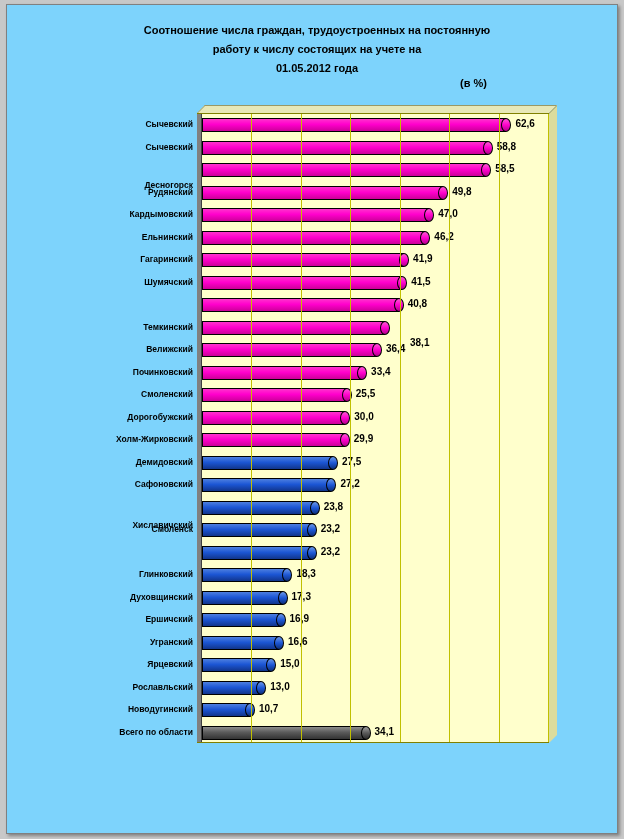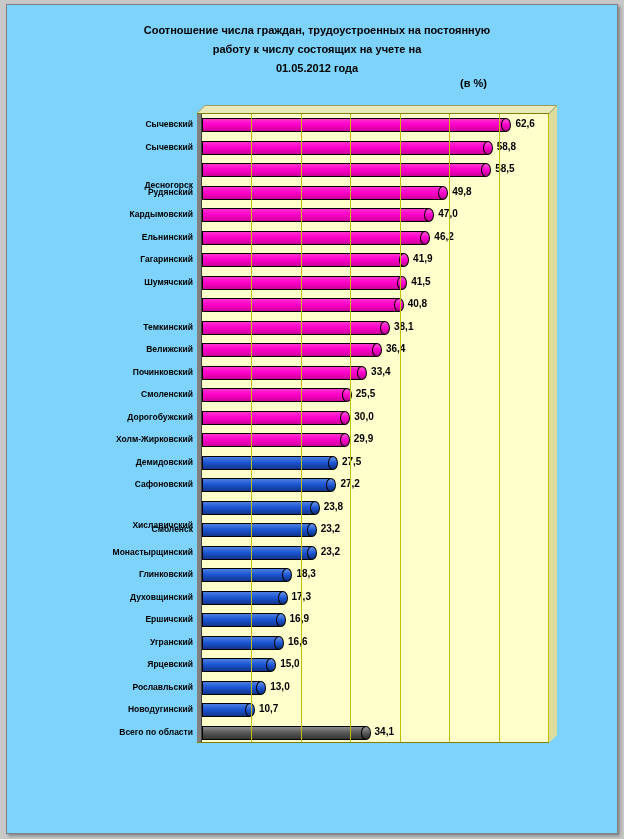--- a/index.html
+++ b/index.html
@@ -214,21 +214,20 @@
         <div class="cat-label" style="top: 214.75px;">Темкинский</div>
         <div class="cat-label" style="top: 237.25px;">Велижский</div>
         <div class="cat-label" style="top: 259.75px;">Починковский</div>
         <div class="cat-label" style="top: 282.25px;">Смоленский</div>
         <div class="cat-label" style="top: 304.75px;">Дорогобужский</div>
         <div class="cat-label" style="top: 327.25px;">Холм-Жирковский</div>
         <div class="cat-label" style="top: 349.75px;">Демидовский</div>
         <div class="cat-label" style="top: 372.25px;">Сафоновский</div>
         <div class="cat-label" style="top: 413px;">Хиславичский</div>
         <div class="cat-label" style="top: 417.25px;">Смоленск</div>
-        <div class="cat-label" style="top: 439.75px;">Монастырщинский</div>
         <div class="cat-label" style="top: 462.25px;">Глинковский</div>
         <div class="cat-label" style="top: 484.75px;">Духовщинский</div>
         <div class="cat-label" style="top: 507.25px;">Ершичский</div>
         <div class="cat-label" style="top: 529.75px;">Угранский</div>
         <div class="cat-label" style="top: 552.25px;">Ярцевский</div>
         <div class="cat-label" style="top: 574.75px;">Рославльский</div>
         <div class="cat-label" style="top: 597.25px;">Новодугинский</div>
         <div class="cat-label" style="top: 619.75px;">Всего по области</div>
       </div>
 
@@ -300,21 +299,21 @@
                 <div class="body"></div>
                 <div class="cap"></div>
               </div>
               <div class="bar-value" style="left: 205.669px;">40,8</div>
             </div>
             <div class="bar-row" style="top: 206.75px;">
               <div class="bar magenta" style="width: 188.323px;">
                 <div class="body"></div>
                 <div class="cap"></div>
               </div>
-              <div class="bar-value" style="left: 192px;">38,1</div>
+              <div class="bar-value" style="left: 208px; margin-top: 16px;">38,1</div>
             </div>
             <div class="bar-row" style="top: 229.25px;">
               <div class="bar magenta" style="width: 179.92px;">
                 <div class="body"></div>
                 <div class="cap"></div>
               </div>
               <div class="bar-value" style="left: 183.92px;">36,4</div>
             </div>
             <div class="bar-row" style="top: 251.75px;">
               <div class="bar magenta" style="width: 165.091px;">

